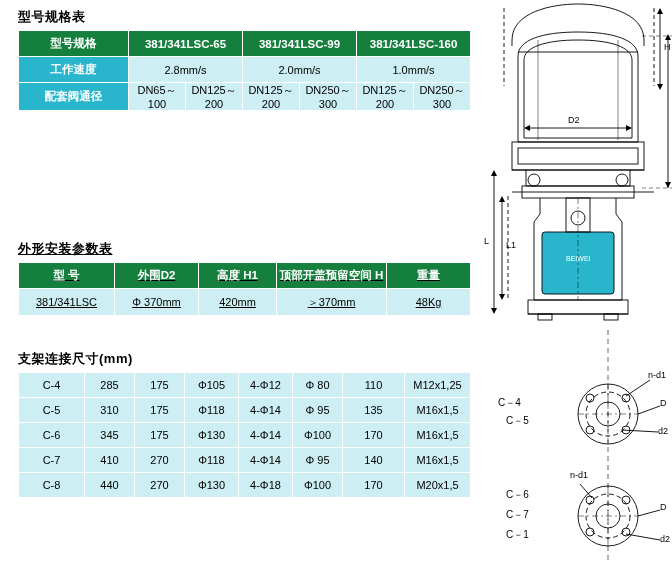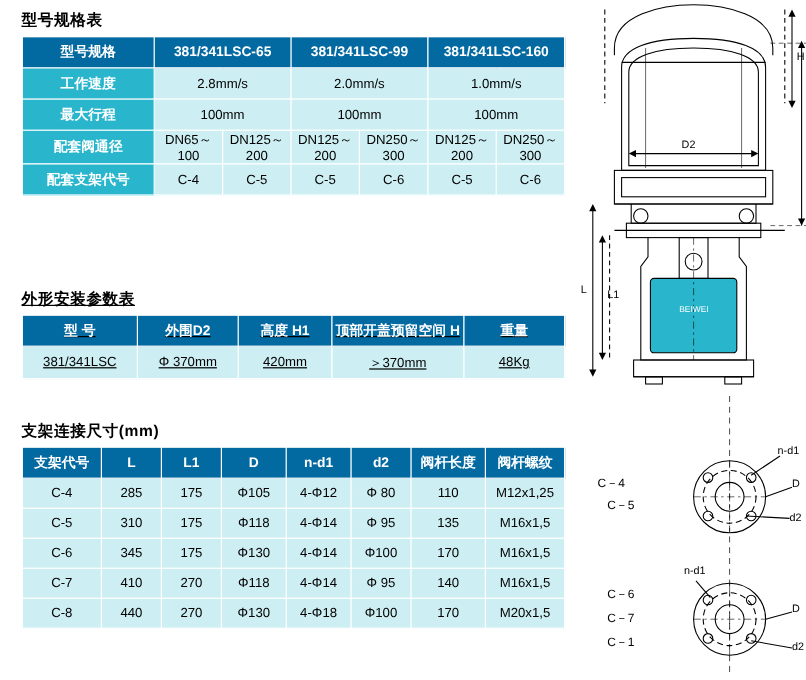--- a/index.html
+++ b/index.html
@@ -52,21 +52,21 @@
     background: #cdeef2;
     font-size: 11px;
     text-align: center;
     vertical-align: middle;
     padding: 0;
     height: 25px;
     color: #000;
     font-weight: normal;
   }
   table.spec th {
-    background: #0369a1;
+    background: #15803d;
     color: #ffffff;
     font-weight: bold;
     font-size: 11.5px;
   }
   table.spec td.rowhead {
     background: #29b6cc;
     color: #ffffff;
     font-weight: bold;
     font-size: 11.5px;
   }
@@ -153,42 +153,27 @@
           <th colspan="2">381/341LSC-99</th>
           <th colspan="2">381/341LSC-160</th>
         </tr>
         <tr>
           <td class="rowhead">工作速度</td>
           <td colspan="2">2.8mm/s</td>
           <td colspan="2">2.0mm/s</td>
           <td colspan="2">1.0mm/s</td>
         </tr>
         <tr>
-          <td class="rowhead">最大行程</td>
-          <td colspan="2">100mm</td>
-          <td colspan="2">100mm</td>
-          <td colspan="2">100mm</td>
-        </tr>
-        <tr>
           <td class="rowhead">配套阀通径</td>
           <td>DN65～100</td>
           <td>DN125～200</td>
           <td>DN125～200</td>
           <td>DN250～300</td>
           <td>DN125～200</td>
           <td>DN250～300</td>
-        </tr>
-        <tr>
-          <td class="rowhead">配套支架代号</td>
-          <td>C-4</td>
-          <td>C-5</td>
-          <td>C-5</td>
-          <td>C-6</td>
-          <td>C-5</td>
-          <td>C-6</td>
         </tr>
       </tbody>
         </table>
     </div>
 
     <div class="blk2">
       <div class="section-title">外形安装参数表</div>
       <table class="spec" id="table2">
         <colgroup>
           <col class="t2a">
@@ -223,30 +208,20 @@
           <col class="t3a">
             <col class="t3b">
             <col class="t3c">
             <col class="t3d">
             <col class="t3e">
             <col class="t3f">
             <col class="t3g">
             <col class="t3h">
         </colgroup>
         <tbody>
-            <tr>
-          <th>支架代号</th>
-          <th>L</th>
-          <th>L1</th>
-          <th>D</th>
-          <th>n-d1</th>
-          <th>d2</th>
-          <th>阀杆长度</th>
-          <th>阀杆螺纹</th>
-        </tr>
         <tr>
           <td>C-4</td>
           <td>285</td>
           <td>175</td>
           <td>Φ105</td>
           <td>4-Φ12</td>
           <td>Φ 80</td>
           <td>110</td>
           <td>M12x1,25</td>
         </tr>

